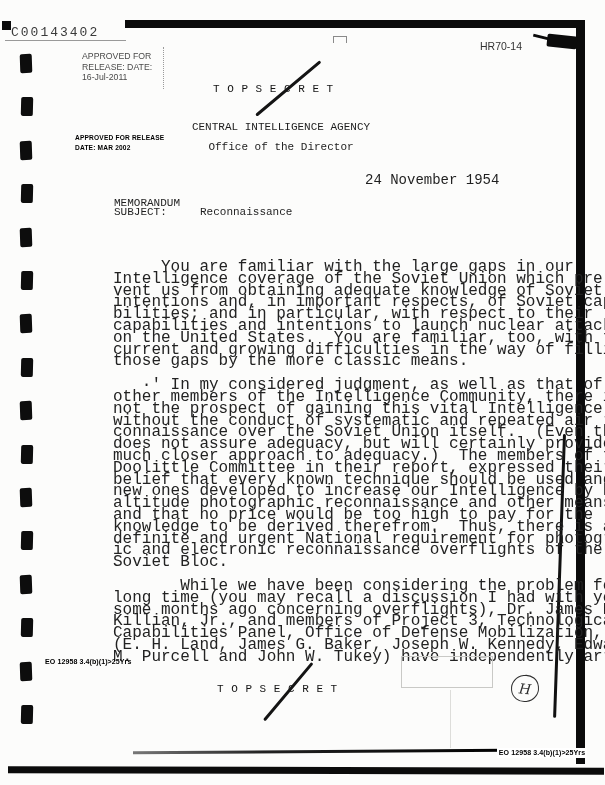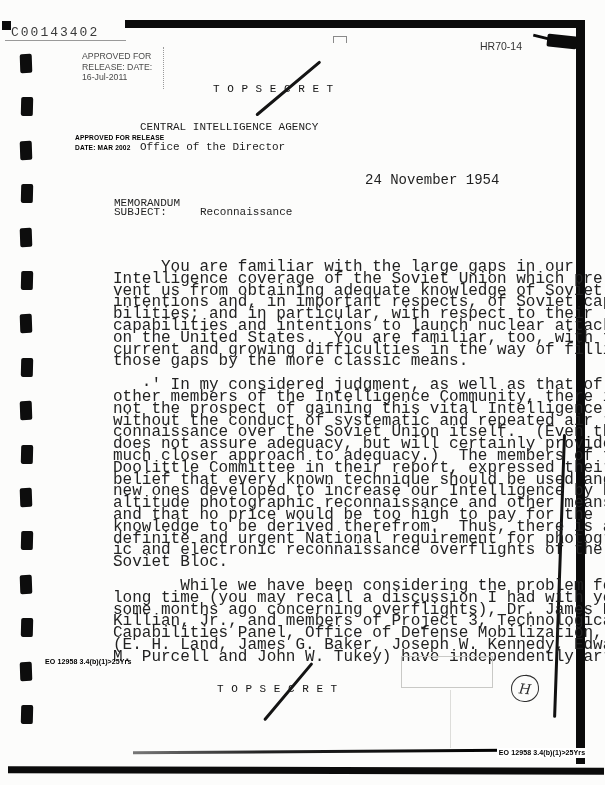--- a/index.html
+++ b/index.html
@@ -34,21 +34,21 @@
     font-size:9px;line-height:10.5px;color:#4a4a4a;transform:scaleX(0.97);transform-origin:left top;}
   #stamp-2011-dotted{left:163px;top:47px;width:1px;height:42px;border-left:1px dotted #9a9a9a;}
   #release-stamp-2002{left:75px;top:133px;font-family:"Liberation Sans",sans-serif;
     font-size:7.5px;line-height:9.5px;font-weight:700;color:#000;transform:scaleX(0.88);transform-origin:left top;letter-spacing:0.2px;}
   .topsecret{font-size:11px;letter-spacing:0.5px;color:#141414;}
   #classification-header{left:213px;top:83px;}
   #classification-footer{left:217px;top:683px;}
   .strike{position:absolute;height:2.6px;background:#141414;transform-origin:left center;border-radius:2px;}
   #strike-top{left:256px;top:114px;width:84px;transform:rotate(-40deg);}
   #strike-bottom{left:264px;top:719px;width:75px;transform:rotate(-50deg);}
-  #agency-block{left:140px;top:117px;width:282px;font-size:11px;line-height:20.3px;color:#1c1c1c;}
+  #agency-block{left:140px;top:117px;width:282px;text-align:center;font-size:11px;line-height:20.3px;color:#1c1c1c;}
   #doc-date{left:365px;top:172px;font-size:14px;}
   #memo-label{left:114px;top:197px;font-size:11px;}
   #subject-row{left:114px;top:206px;font-size:11px;}
   #subject-row .subj-val{position:absolute;left:86px;top:0;white-space:nowrap;}
   #memo-body{left:113px;top:262px;width:385px;font-size:16px;line-height:11.8px;color:#222;}
   #memo-body .para{white-space:pre;margin:0 0 12px 0;}
   .eo-stamp{font-family:"Liberation Sans",sans-serif;font-size:8px;font-weight:700;
     color:#000;transform:scaleX(0.88);transform-origin:left top;letter-spacing:0.1px;white-space:nowrap;}
   #eo-stamp-left{left:45px;top:657px;}
   #eo-stamp-right{left:497px;top:748px;background:#fff;padding:0 2px 1px 2px;z-index:5;}

